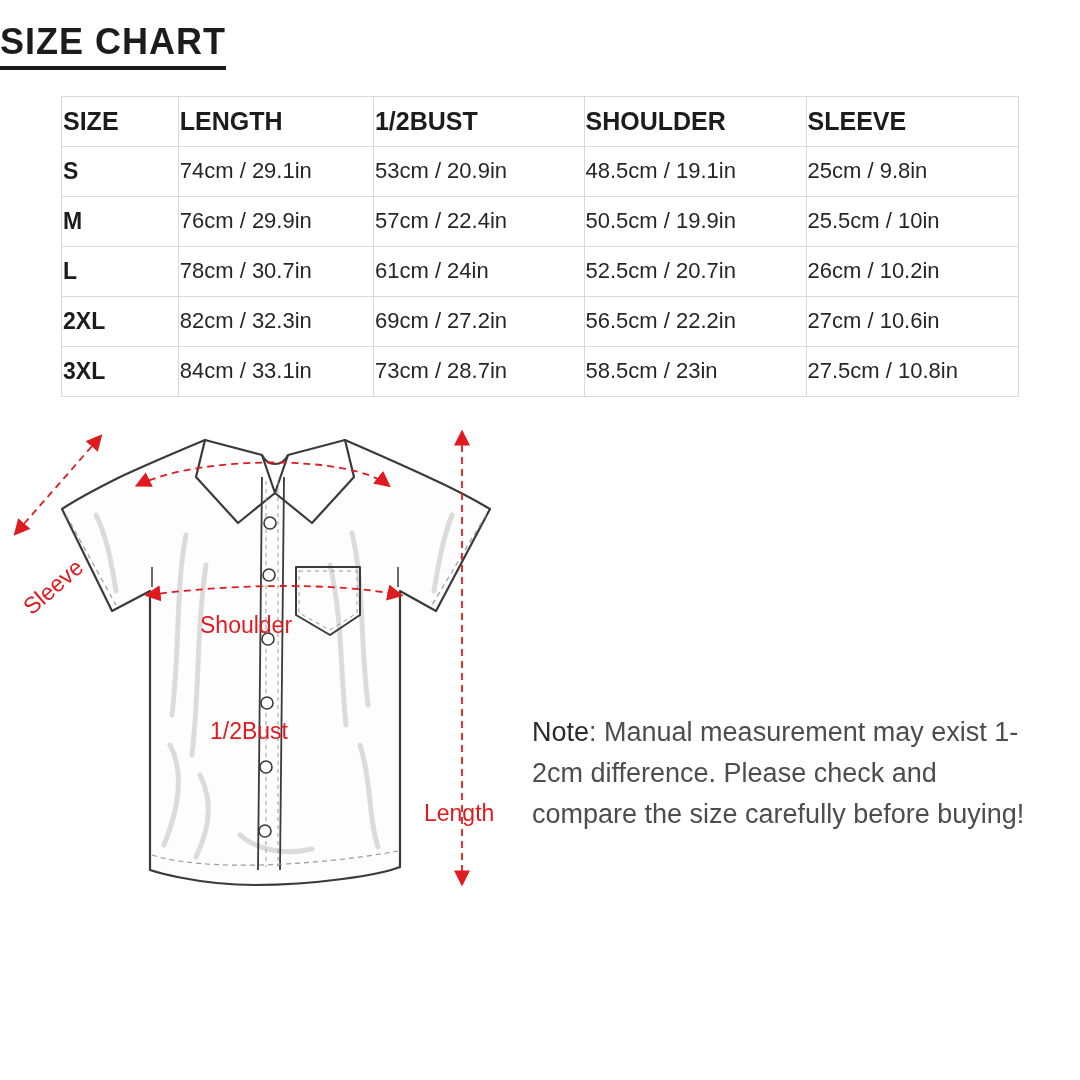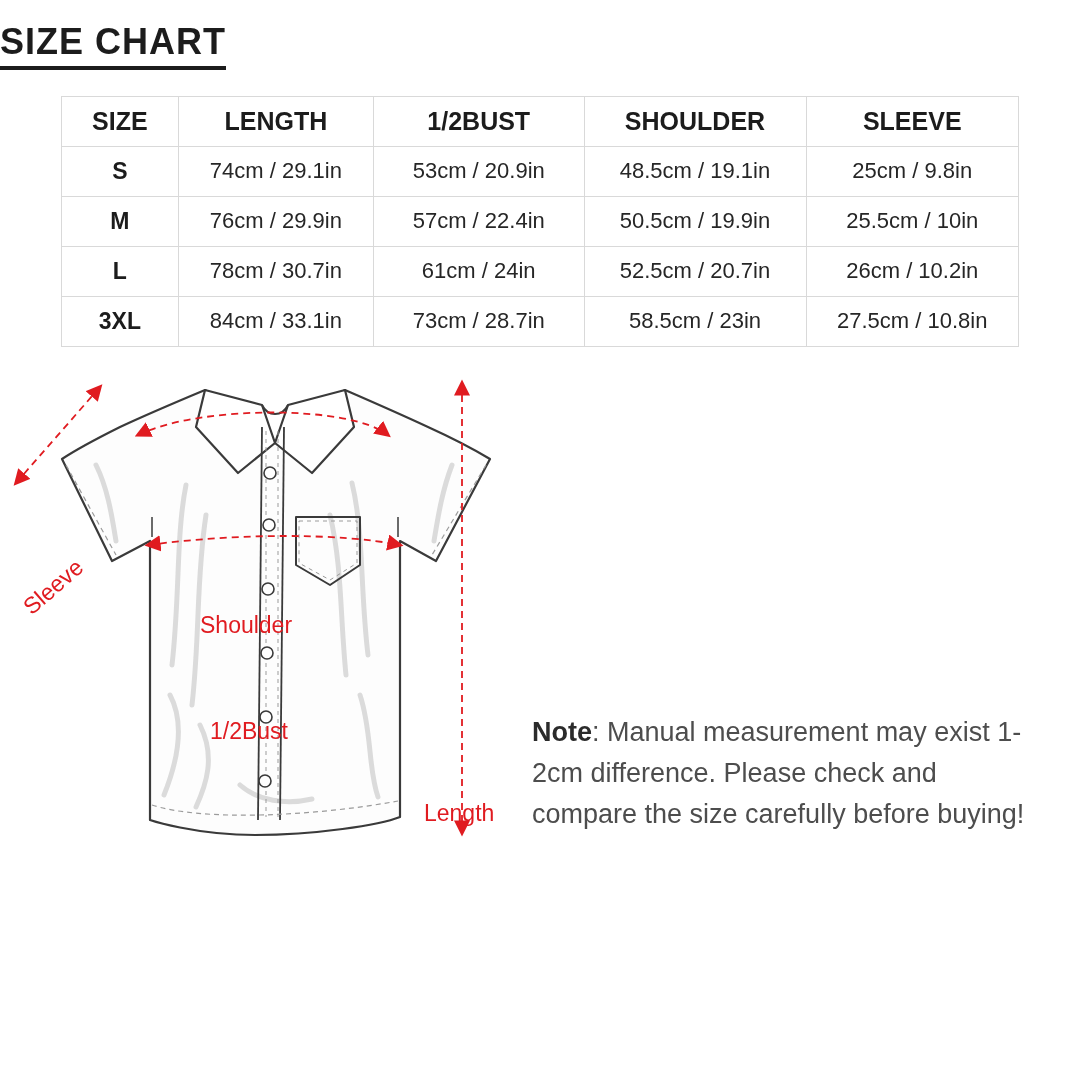--- a/index.html
+++ b/index.html
@@ -37,21 +37,21 @@
     width: 958px;
   }
   table#size-table {
     border-collapse: collapse;
     width: 100%;
     table-layout: fixed;
   }
   table#size-table th,
   table#size-table td {
     border: 1px solid #d9d9d9;
-    text-align: center;
+    text-align: left;
     color: #262626;
     font-weight: normal;
   }
   table#size-table th {
     font-size: 25px;
     font-weight: bold;
     height: 47px;
     color: #1c1c1c;
   }
   table#size-table td {
@@ -105,21 +105,21 @@
     position: absolute;
     left: 532px;
     top: 712px;
     width: 500px;
     font-size: 27px;
     line-height: 1.52;
     color: #4d4d4d;
   }
   #note-block b {
     color: #2b2b2b;
-    font-weight: bold;
+    font-weight: normal;
   }
 </style>
 </head>
 <body>
 
 <div id="title-wrap">
   <div id="chart-title">SIZE CHART</div>
 </div>
 
 <div id="size-table-wrap">
@@ -154,20 +154,27 @@
         <td>57cm / 22.4in</td>
         <td>50.5cm / 19.9in</td>
         <td>25.5cm / 10in</td>
       </tr>
       <tr>
         <td class="size-cell">L</td>
         <td>78cm / 30.7in</td>
         <td>61cm / 24in</td>
         <td>52.5cm / 20.7in</td>
         <td>26cm / 10.2in</td>
+      </tr>
+      <tr>
+        <td class="size-cell">2XL</td>
+        <td>82cm / 32.3in</td>
+        <td>69cm / 27.2in</td>
+        <td>56.5cm / 22.2in</td>
+        <td>27cm / 10.6in</td>
       </tr>
       <tr>
         <td class="size-cell">3XL</td>
         <td>84cm / 33.1in</td>
         <td>73cm / 28.7in</td>
         <td>58.5cm / 23in</td>
         <td>27.5cm / 10.8in</td>
       </tr>
     </tbody>
   </table>

